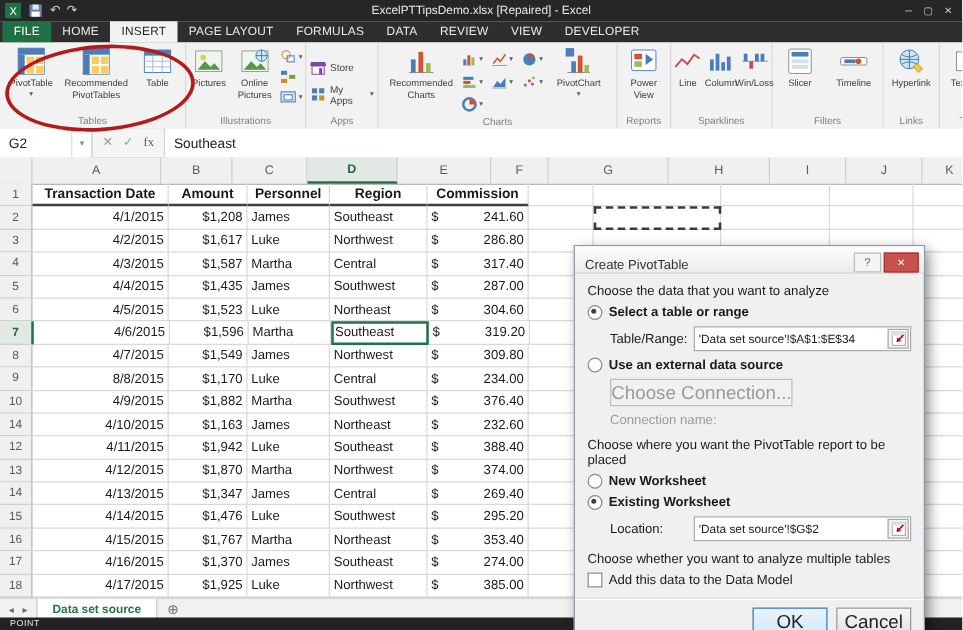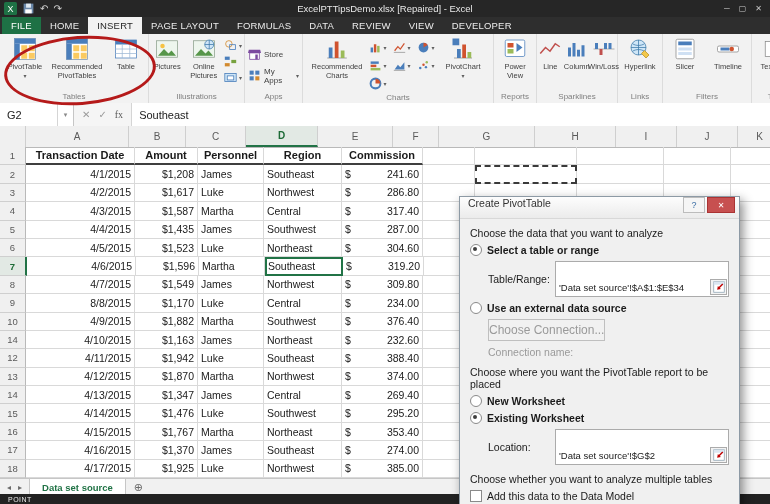--- a/index.html
+++ b/index.html
@@ -63,37 +63,37 @@
 
   
   .tabbar{position:absolute;left:0;top:478px;width:770px;height:16px;background:#f1f1f1;border-top:1px solid #c6c6c6;display:flex;align-items:stretch;font-size:10px}
   .tnav{display:flex;align-items:center;gap:7px;padding:0 7px;color:#6a6a6a;font-size:8px}
   .sheettab{background:#fff;border-left:1px solid #c6c6c6;border-right:1px solid #c6c6c6;display:flex;align-items:center;padding:0 12px;font-weight:bold;color:#217346;font-size:9.5px}
   .newsheet{display:flex;align-items:center;padding:0 8px;color:#6a6a6a;font-size:11px}
   .statusbar{position:absolute;left:0;top:494px;width:770px;height:10px;background:#222;display:flex;align-items:center;padding-left:8px;color:#e9e9e9;font-size:7px;letter-spacing:.5px}
 
   
   .dialog{position:absolute;left:459px;top:196px;width:279px;background:#f0f0f0;border:1px solid #8d9aa5;box-shadow:3px 4px 10px rgba(0,0,0,.45);z-index:20;font-size:10.5px;color:#1a1a1a}
-  .dlg-title{height:21px;background:linear-gradient(#fdfdfd,#ebebeb);border-bottom:1px solid #d8d8d8;display:flex;align-items:flex-start;padding-left:8px;font-size:10.5px;color:#333}
+  .dlg-title{height:21px;background:linear-gradient(#fdfdfd,#ebebeb);border-bottom:1px solid #d8d8d8;display:flex;align-items:flex-end;padding-left:8px;font-size:10.5px;color:#333}
   .dlg-btns{margin-left:auto;display:flex;align-items:center;padding-right:4px;gap:2px}
   .dlg-help{width:20px;height:14px;border:1px solid #bcbcbc;background:#f5f5f5;color:#3b6ea5;font-size:9px;display:flex;align-items:center;justify-content:center}
   .dlg-close{width:26px;height:14px;background:#c75050;border:1px solid #a33;color:#fff;font-size:8px;display:flex;align-items:center;justify-content:center}
   .sect{margin:8px 10px 0;color:#1a1a1a}
   .drow{display:flex;align-items:center;margin:5px 10px 0;gap:5px}
   .ind{margin-left:28px}
   .boldlbl{font-weight:bold}
   .graylbl{color:#9a9a9a}
   .radio{width:10px;height:10px;border:1px solid #8a8a8a;border-radius:50%;background:#fff;flex:none;position:relative}
   .radio.on::after{content:"";position:absolute;left:2px;top:2px;width:4px;height:4px;border-radius:50%;background:#3f3f3f}
   .checkbox{width:10px;height:10px;border:1px solid #8a8a8a;background:#fff;flex:none}
   .rangelbl{width:62px;flex:none}
-  .rangeinput{flex:1;height:18px;background:#fff;border:1px solid #ababab;display:flex;align-items:center;padding:16px 1px 0 3px;font-size:9.5px;overflow:hidden}
+  .rangeinput{flex:1;height:18px;background:#fff;border:1px solid #ababab;display:flex;align-items:center;padding:0 1px 0 3px;font-size:9.5px;overflow:hidden}
   .ri-text{flex:1;white-space:nowrap;overflow:hidden}
   .rangebtn{width:15px;height:14px;border:1px solid #ababab;background:#f3f3f3;display:flex;align-items:center;justify-content:center;flex:none}
-  .btn{min-width:58px;height:20px;border:1px solid #9a9a9a;background:linear-gradient(#f6f6f6,#e4e4e4);display:flex;align-items:center;justify-content:center;font-size:12px;color:#222}
+  .btn{min-width:58px;height:20px;border:1px solid #9a9a9a;background:linear-gradient(#f6f6f6,#e4e4e4);display:flex;align-items:center;justify-content:center;font-size:15px;color:#222}
   .btn.default{border:1px solid #2f7bc3;background:linear-gradient(#eaf4fd,#d3e9fa)}
   .btn.disabled{color:#9a9a9a;background:#f1f1f1;border:1px solid #bfbfbf;min-width:108px}
   .dlg-sep{margin:8px 0 0;border-top:1px solid #dcdcdc;border-bottom:1px solid #fbfbfb}
   .dlg-actions{display:flex;justify-content:flex-end;gap:7px;padding:6px 10px 9px}
 </style>
 </head>
 <body>
 
 <svg width="0" height="0" style="position:absolute">
 <defs>
@@ -458,48 +458,48 @@
         <div class="bigbtn sparkbtn">
           <svg class="ico">
               <use href="#i-winloss"></use>
             </svg>
           <span class="bb-label">Win/Loss</span>
         </div>
       </div>
       <div class="rgroup-label">Sparklines</div>
     </div>
 
+    <div class="rgroup" style="width:88px">
+      <div class="rgroup-items">
+        <div class="bigbtn" style="width:42px">
+          <svg class="ico">
+              <use href="#i-slicer"></use>
+            </svg>
+          <span class="bb-label">Slicer</span>
+        </div>
+        <div class="bigbtn" style="width:44px">
+          <svg class="ico">
+              <use href="#i-timeline"></use>
+            </svg>
+          <span class="bb-label">Timeline</span>
+        </div>
+      </div>
+      <div class="rgroup-label">Filters</div>
+    </div>
+
     <div class="rgroup" style="width:44px">
       <div class="rgroup-items">
         <div class="bigbtn" style="width:42px">
           <svg class="ico">
               <use href="#i-hyperlink"></use>
             </svg>
           <span class="bb-label">Hyperlink</span>
         </div>
       </div>
       <div class="rgroup-label">Links</div>
-    </div>
-
-    <div class="rgroup" style="width:88px">
-      <div class="rgroup-items">
-        <div class="bigbtn" style="width:42px">
-          <svg class="ico">
-              <use href="#i-slicer"></use>
-            </svg>
-          <span class="bb-label">Slicer</span>
-        </div>
-        <div class="bigbtn" style="width:44px">
-          <svg class="ico">
-              <use href="#i-timeline"></use>
-            </svg>
-          <span class="bb-label">Timeline</span>
-        </div>
-      </div>
-      <div class="rgroup-label">Filters</div>
     </div>
 
     <div class="rgroup" style="width:46px">
       <div class="rgroup-items">
         <div class="bigbtn" style="width:42px">
           <svg class="ico">
               <use href="#i-textbox"></use>
             </svg>
           <span class="bb-label">Text Box</span>
         </div>

